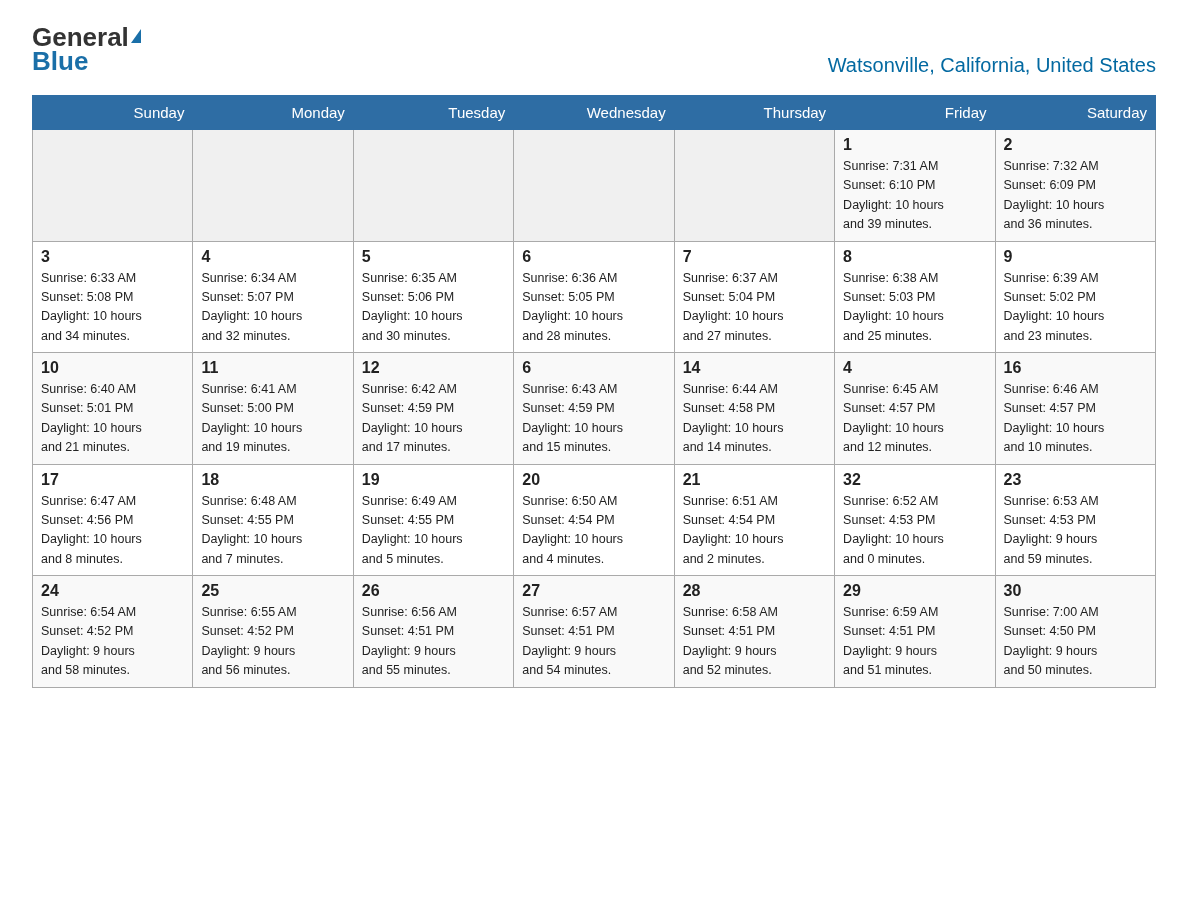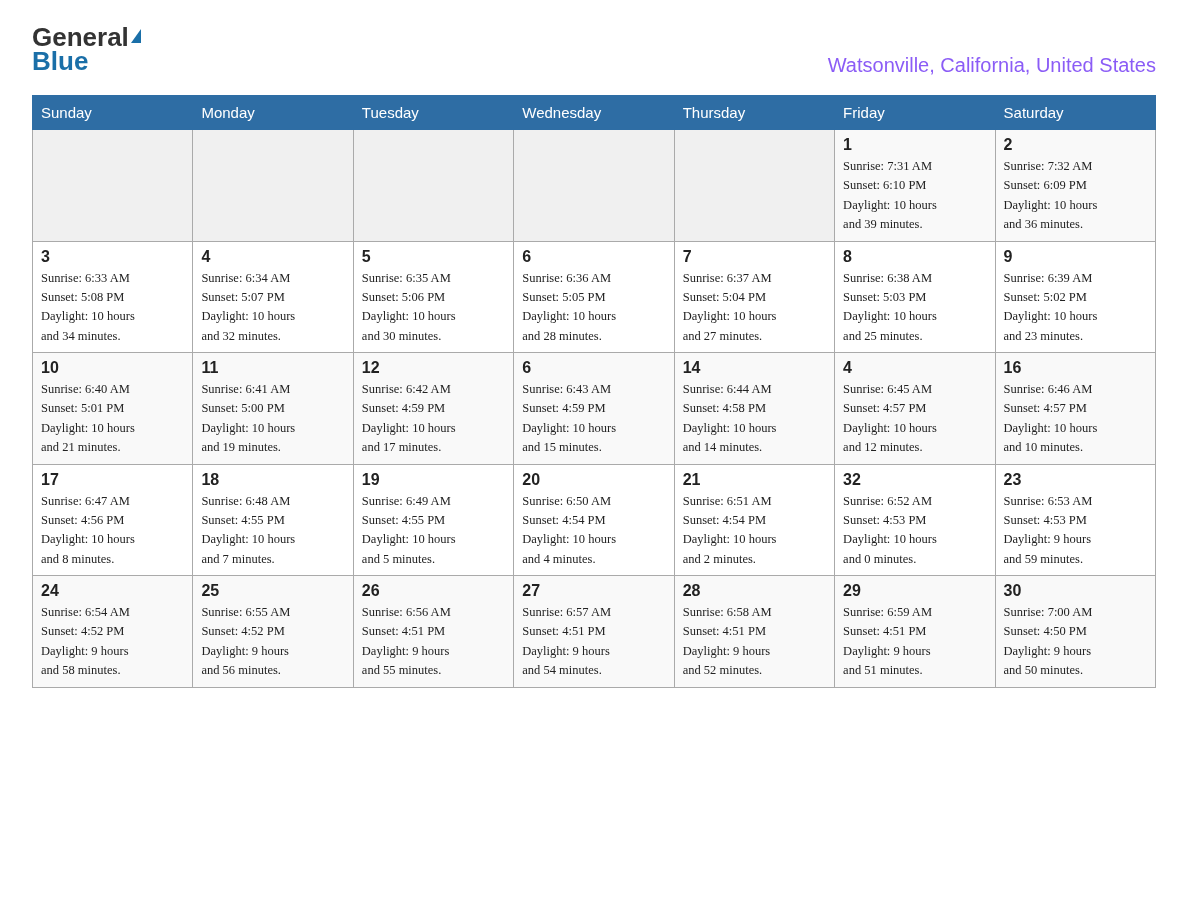--- a/index.html
+++ b/index.html
@@ -51,35 +51,35 @@
       text-align: right;
     }
     .month-title {
       font-size: 52px;
       font-weight: normal;
       color: #222;
       line-height: 1.1;
     }
     .location {
       font-size: 20px;
-      color: #8b5cf6;
+      color: #0369a1;
       margin-top: 4px;
     }
     table {
       width: 100%;
       border-collapse: collapse;
       table-layout: fixed;
     }
     thead th {
       background-color: #2e6da4;
       color: #fff;
       font-size: 15px;
       font-weight: normal;
       padding: 8px 8px;
-      text-align: left;
+      text-align: right;
       border: 1px solid #2e6da4;
     }
     tbody td {
       vertical-align: top;
       border: 1px solid #aaa;
       padding: 6px 8px;
       font-size: 13px;
       color: #222;
       height: 110px;
     }
@@ -93,21 +93,20 @@
       font-size: 16px;
       font-weight: bold;
       color: #222;
       display: block;
       margin-bottom: 3px;
     }
     .day-info {
       font-size: 12.5px;
       line-height: 1.55;
       color: #222;
-      font-family: Liberation Serif, serif;
     }
     .empty-cell {
       background-color: #f0f0f0 !important;
     }
   </style>
 </head>
 <body>
 
 <div class="header">
   <div class="logo">

